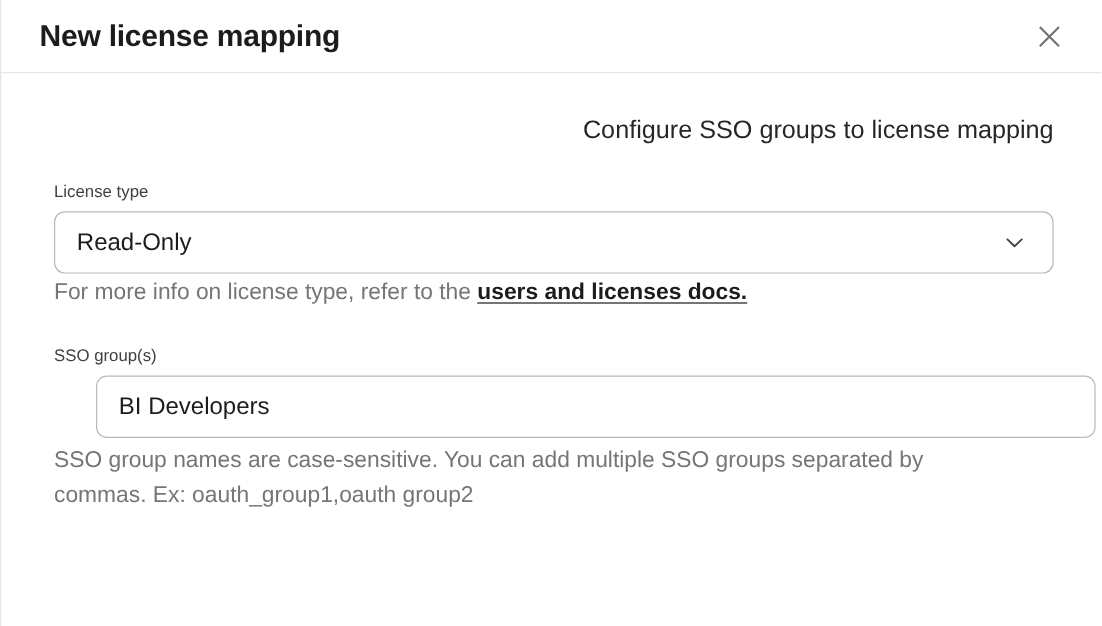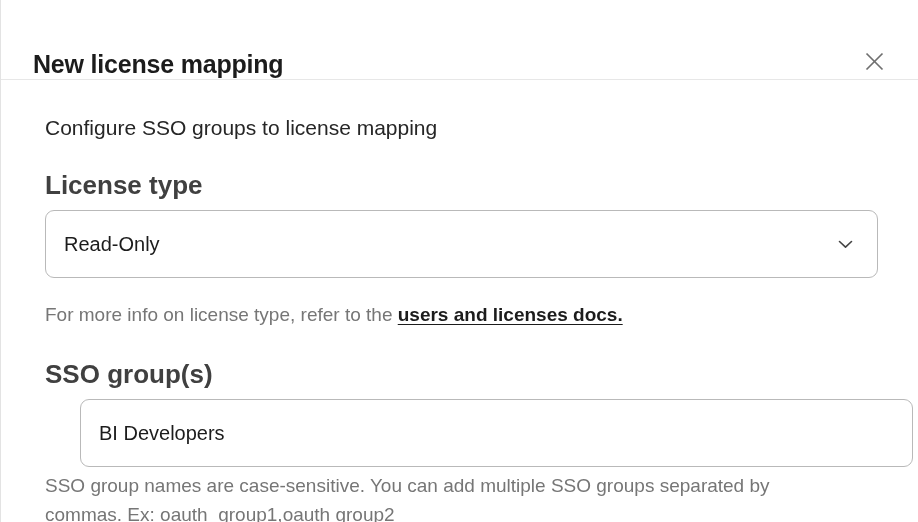--- a/index.html
+++ b/index.html
@@ -7,23 +7,23 @@
   body {
     width: 918px;
     height: 522px;
     background: #ffffff;
     font-family: "Liberation Sans", sans-serif;
     border-left: 1px solid #e3e3e3;
     overflow: hidden;
     color: #1c1c1c;
   }
   .modal-header {
-    height: 80px;
+    height: 61px;
     display: flex;
-    align-items: flex-end;
+    align-items: center;
     justify-content: space-between;
     padding: 0 26px 0 32px;
     border-bottom: 1px solid #e7e7e7;
   }
   .modal-title {
     font-size: 25px;
     font-weight: 700;
     color: #1c1c1c;
     letter-spacing: -0.2px;
   }
@@ -37,30 +37,31 @@
     justify-content: center;
   }
   .content {
     padding: 36px 40px 0 44px;
   }
   .section-title {
     font-size: 21px;
     font-weight: 400;
     color: #262626;
     margin: 0 0 30px 0;
+    text-align: right;
   }
   .field-label {
-    font-size: 26px;
-    font-weight: 700;
+    font-size: 14px;
+    font-weight: 400;
     color: #404040;
     margin: 0 0 9px 0;
   }
   .control {
     width: 833px;
-    height: 68px;
+    height: 52px;
     border: 1px solid #b9b9b9;
     border-radius: 9px;
     background: #ffffff;
     display: flex;
     align-items: center;
     padding: 0 24px 0 18px;
     font-size: 20px;
     color: #1c1c1c;
   }
   .select-control {
@@ -69,21 +70,21 @@
   }
   input.control {
     font-family: "Liberation Sans", sans-serif;
     outline: none;
     padding: 0 18px;
     margin-left: 35px;
   }
   .helper {
     font-size: 19px;
     color: #767676;
-    margin-top: 22px;
+    margin-top: 1px;
     line-height: 29px;
   }
   .helper a {
     color: #1c1c1c;
     font-weight: 700;
     text-decoration: underline;
     text-underline-offset: 3px;
     cursor: pointer;
   }
   .field-2 { margin-top: 30px; }

